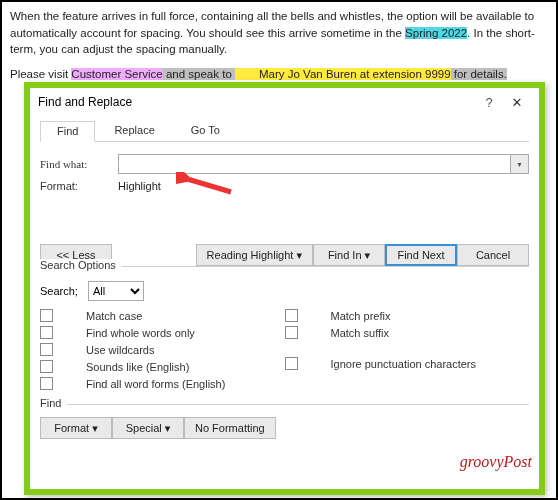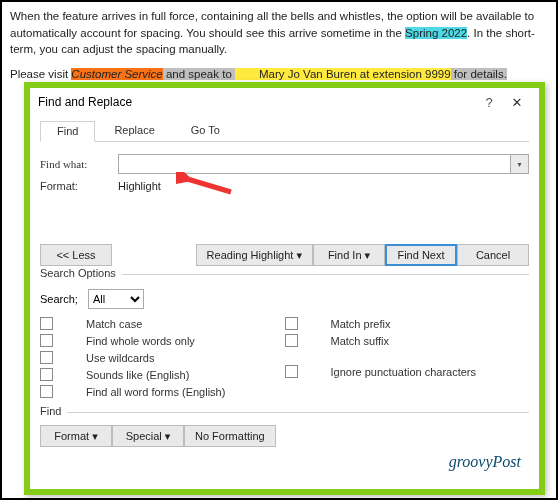--- a/index.html
+++ b/index.html
@@ -1,20 +1,20 @@
 <!DOCTYPE html>
 <html><head>
   <meta charset="utf-8">
   <style>
     * { box-sizing: border-box; margin: 0; padding: 0; }
     body { font-family: "Segoe UI", Tahoma, sans-serif; font-size: 11px; background: #fff; width: 558px; height: 500px; border: 2px solid #000; position: relative; overflow: hidden; }
     .doc { padding: 6px 8px; font-size: 11.5px; line-height: 1.45; color: #222; }
     .doc p { margin-bottom: 8px; }
     .hl-cyan { background: #4dd9e6; }
-    .hl-green { background: #f97316; font-style: italic; }
+    .hl-green { background: #f0abfc; }
     .hl-yellow { background: #ffea3d; padding-left: 24px; }
     .hl-gray { background: #bfbfbf; }
 
     .dialog { position: absolute; left: 22px; top: 80px; width: 521px; height: 413px; background: #fff; border: 6px solid #84cc16; box-shadow: 2px 2px 6px rgba(0,0,0,0.25); display: flex; flex-direction: column; }
     .titlebar { display: flex; align-items: center; height: 28px; padding: 0 8px; font-size: 12px; }
     .titlebar .title { flex: 1; }
     .titlebar .help { width: 28px; text-align: center; color: #555; font-size: 13px; }
     .titlebar .close { width: 28px; text-align: center; color: #333; font-size: 13px; }
 
     .content { padding: 4px 10px 10px 10px; flex: 1; display: flex; flex-direction: column; }
@@ -32,35 +32,35 @@
     .fmtrow .fval { font-size: 11px; color: #222; }
 
     .arrow { position: absolute; left: 146px; top: 56px; pointer-events: none; }
     .arrow svg { display: block; }
 
     .buttonrow { display: flex; gap: 0; margin-top: 52px; align-items: center; }
     .btn { background: #e9e9e9; border: 1px solid #bcbcbc; height: 22px; min-width: 72px; padding: 0 10px; font-size: 11px; color: #222; display: flex; align-items: center; justify-content: center; cursor: pointer; }
     .btn.find-next { border: 2px solid #3a8fd6; height: 22px; }
     .spacer { flex: 1; }
 
-    .optsblock { border-top: 1px solid #d0d0d0; margin-top: 8px; padding-top: 2px; }
+    .optsblock { border-top: 1px solid #d0d0d0; margin-top: 0; padding-top: 2px; }
     .optstitle { font-size: 11px; color: #333; margin-bottom: 6px; background:#fff; display:inline-block; position:relative; top:-10px; padding-right:6px;}
     .searchrow { display: flex; align-items: center; margin-bottom: 8px; margin-top:-6px; }
     .searchrow .slabel { margin-right: 10px; }
     .searchrow select { height: 20px; width: 56px; border: 1px solid #aaa; background: #fff; font-size: 11px; }
 
     .checks { display: flex; }
     .col { flex: 1; }
     .chk { display: flex; align-items: center; margin-bottom: 4px; font-size: 11px; color: #333; gap: 28px; }
     .chk .box { width: 13px; height: 13px; border: 1px solid #888; margin-right: 5px; background: #fff; }
 
     .findblock { border-top: 1px solid #d0d0d0; margin-top: 10px; padding-top: 2px; }
     .findtitle { font-size: 11px; color: #333; background:#fff; display:inline-block; position:relative; top:-10px; padding-right:6px; }
 
-    .watermark { position: absolute; right: 18px; bottom: 18px; font-family: Georgia, serif; font-style: italic; font-size: 16px; color: #0c4a6e; }
+    .watermark { position: absolute; right: 7px; bottom: 18px; font-family: Georgia, serif; font-style: italic; font-size: 16px; color: #b91c1c; }
   </style>
 </head>
 <body>
 
 <div class="doc">
   <p>
     <span>When the feature arrives in full force, containing all the bells and whistles, the option will be available to automatically account for spacing. You should see this arrive sometime in the </span><span class="hl-cyan">Spring 2022</span><span>. In the short-term, you can adjust the spacing manually.</span>
   </p>
   <p>
     <span>Please visit </span><span class="hl-green">Customer Service</span><span class="hl-gray"> and speak to </span><span class="hl-yellow">Mary Jo Van Buren at extension 9999</span><span class="hl-gray"> for details.</span>

